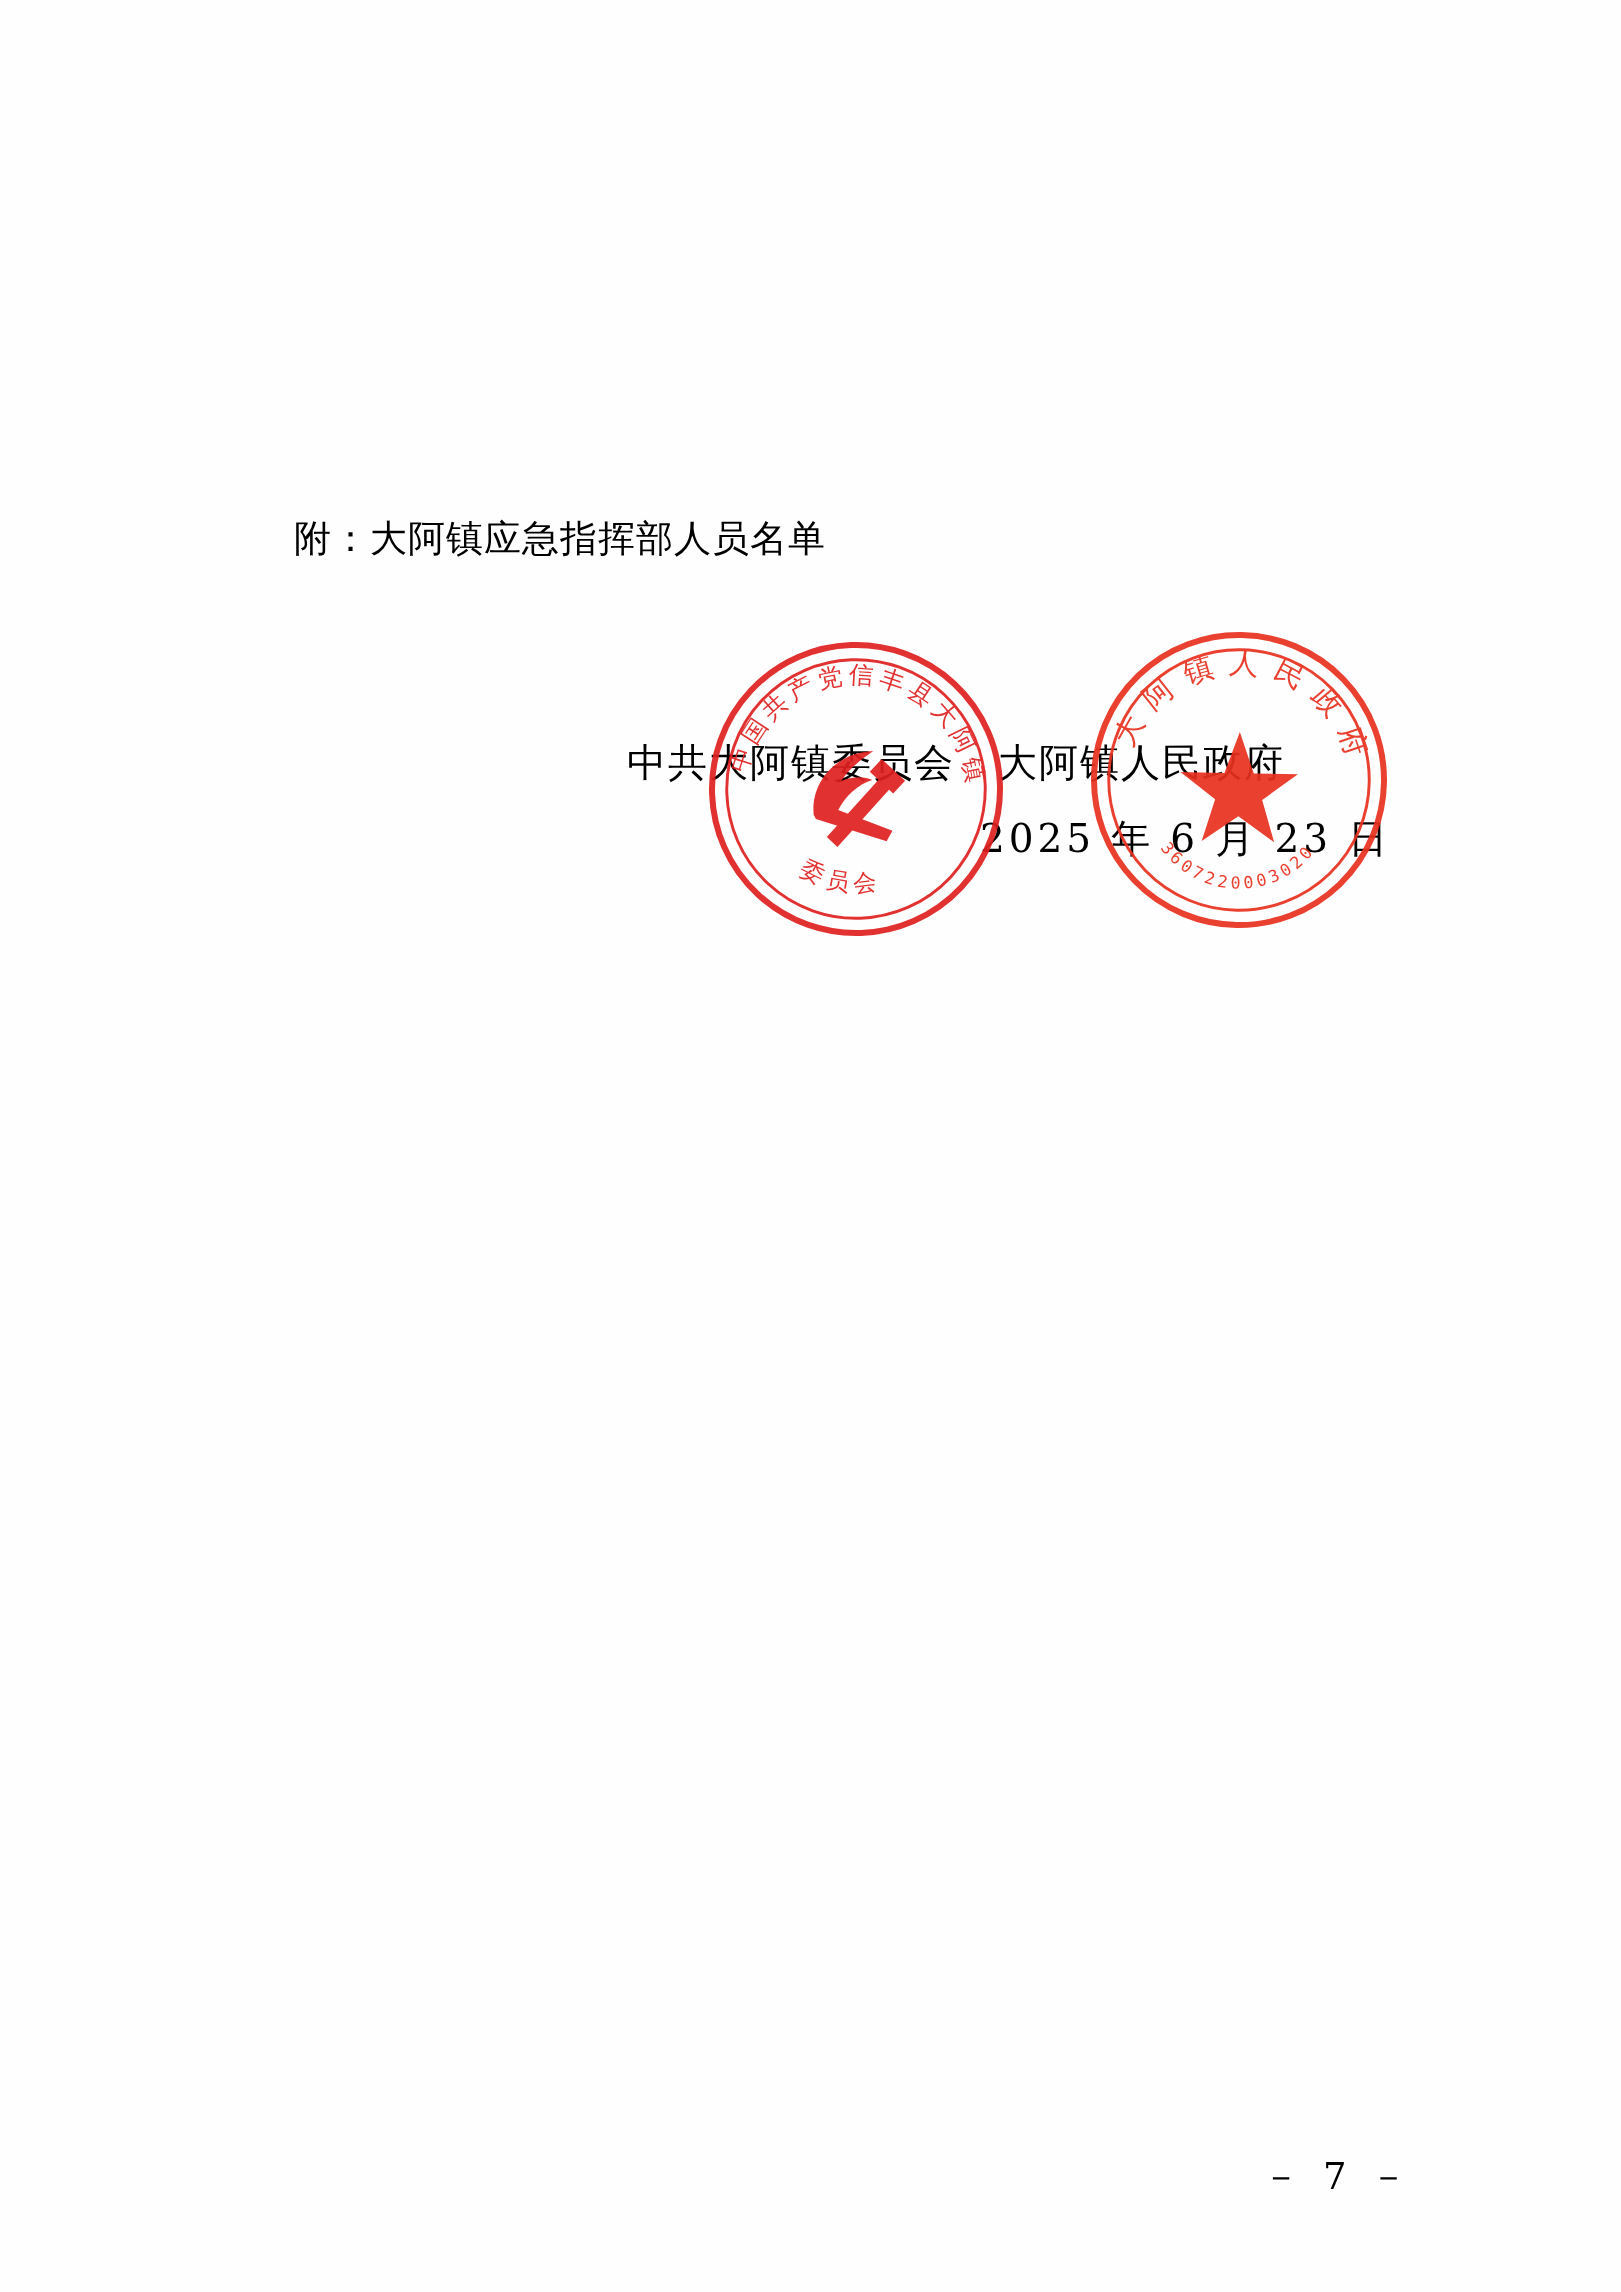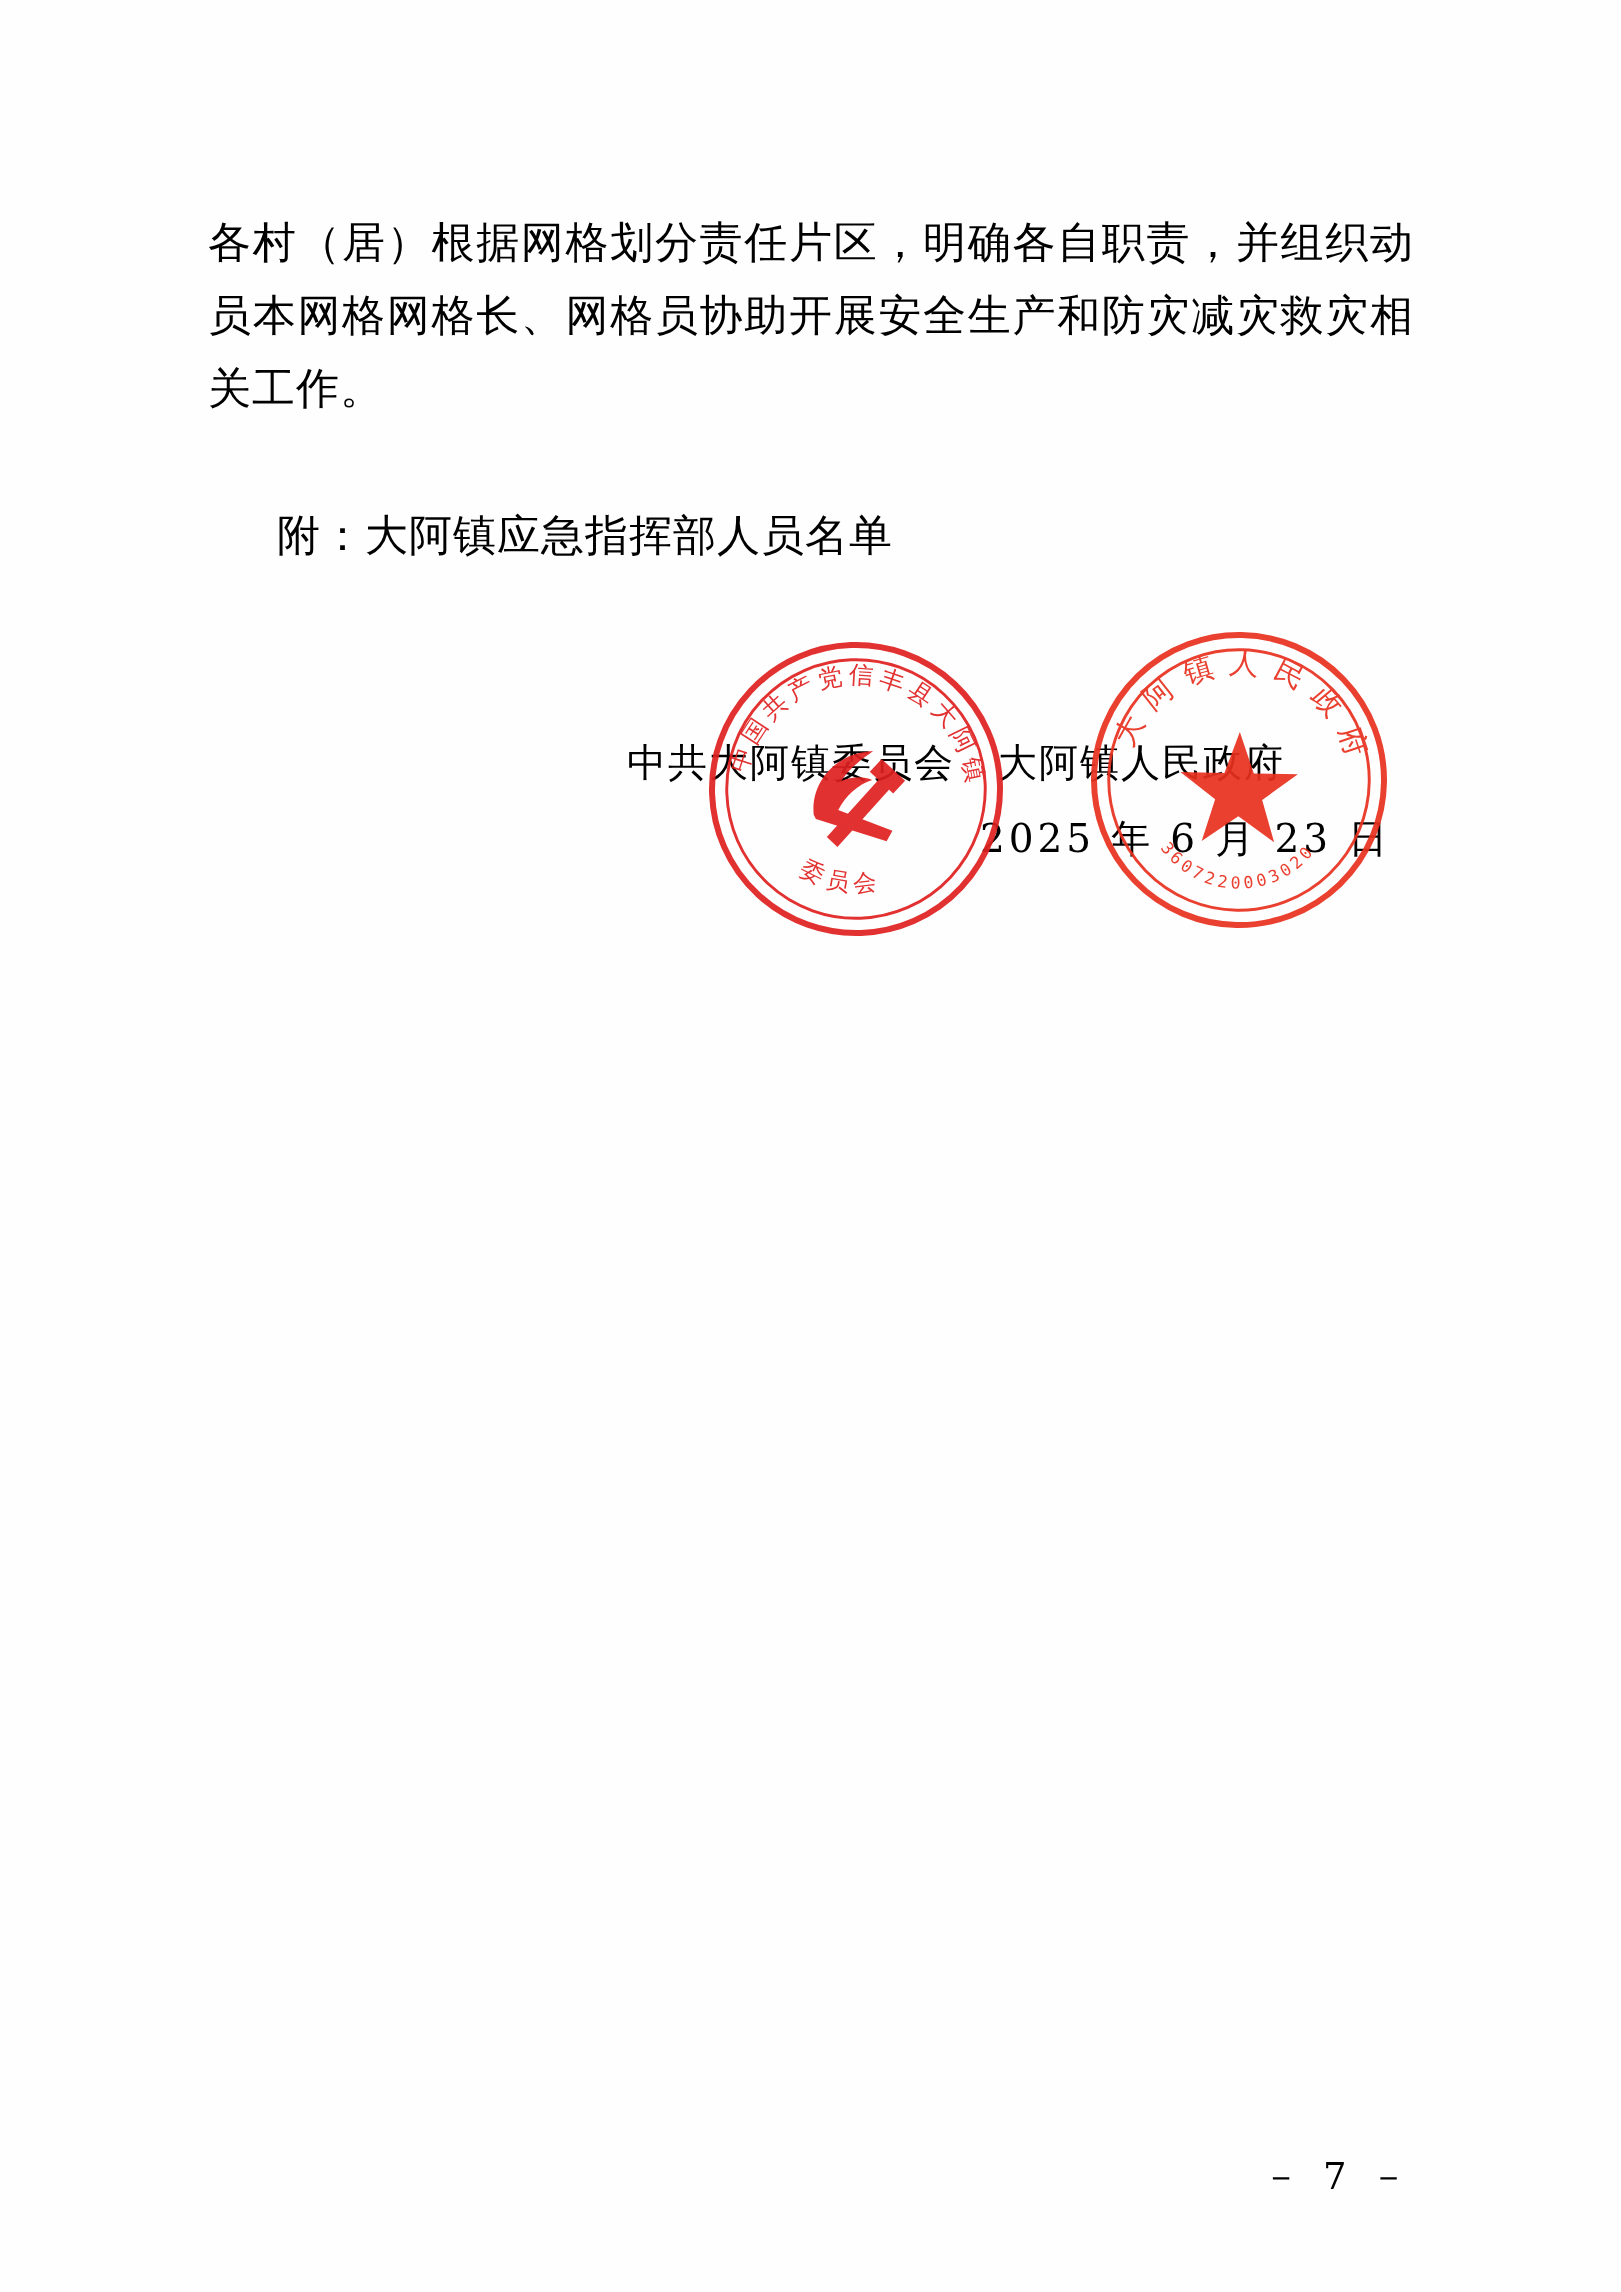--- a/index.html
+++ b/index.html
@@ -34,27 +34,27 @@
     line-height: 73px;
     letter-spacing: 1px;
     text-align: justify;
     text-justify: inter-ideograph;
     margin: 0;
     font-family: "DejaVu Serif", "Liberation Serif", serif;
   }
 
   .attachment {
     position: absolute;
-    left: 191px;
+    left: 208px;
     top: 502px;
     width: 1206px;
-    font-size: 43px;
+    font-size: 37px;
     line-height: 73px;
     letter-spacing: 1px;
-    font-family: Liberation Mono, monospace;
+    font-family: Liberation Serif, serif;
   }
   .attachment .indent {
     display: inline-block;
     width: 86px;
   }
 
   
   .sign-block {
     position: absolute;
     left: 627px;
@@ -116,23 +116,20 @@
     font-size: 37px;
     letter-spacing: 5.9px;
     font-family: "DejaVu Serif", "Liberation Serif", serif;
   }
 </style>
 </head>
 <body>
 
 <div class="page">
 
-  <div class="doc-body">
-    <p class="para">各村（居）根据网格划分责任片区，明确各自职责，并组织动员本网格网格长、网格员协助开展安全生产和防灾减灾救灾相关工作。</p>
-  </div>
 
   <div class="attachment">
     <span class="indent"></span><span>附：</span><span>大阿镇应急指挥部人员名单</span>
   </div>
 
   <div class="sign-block">
     <div class="sign-line">
       <span>中共大阿镇委员会</span><span class="gap"></span><span>大阿镇人民政府</span>
     </div>
     <div class="sign-date">2025 年 6 月 23 日</div>

